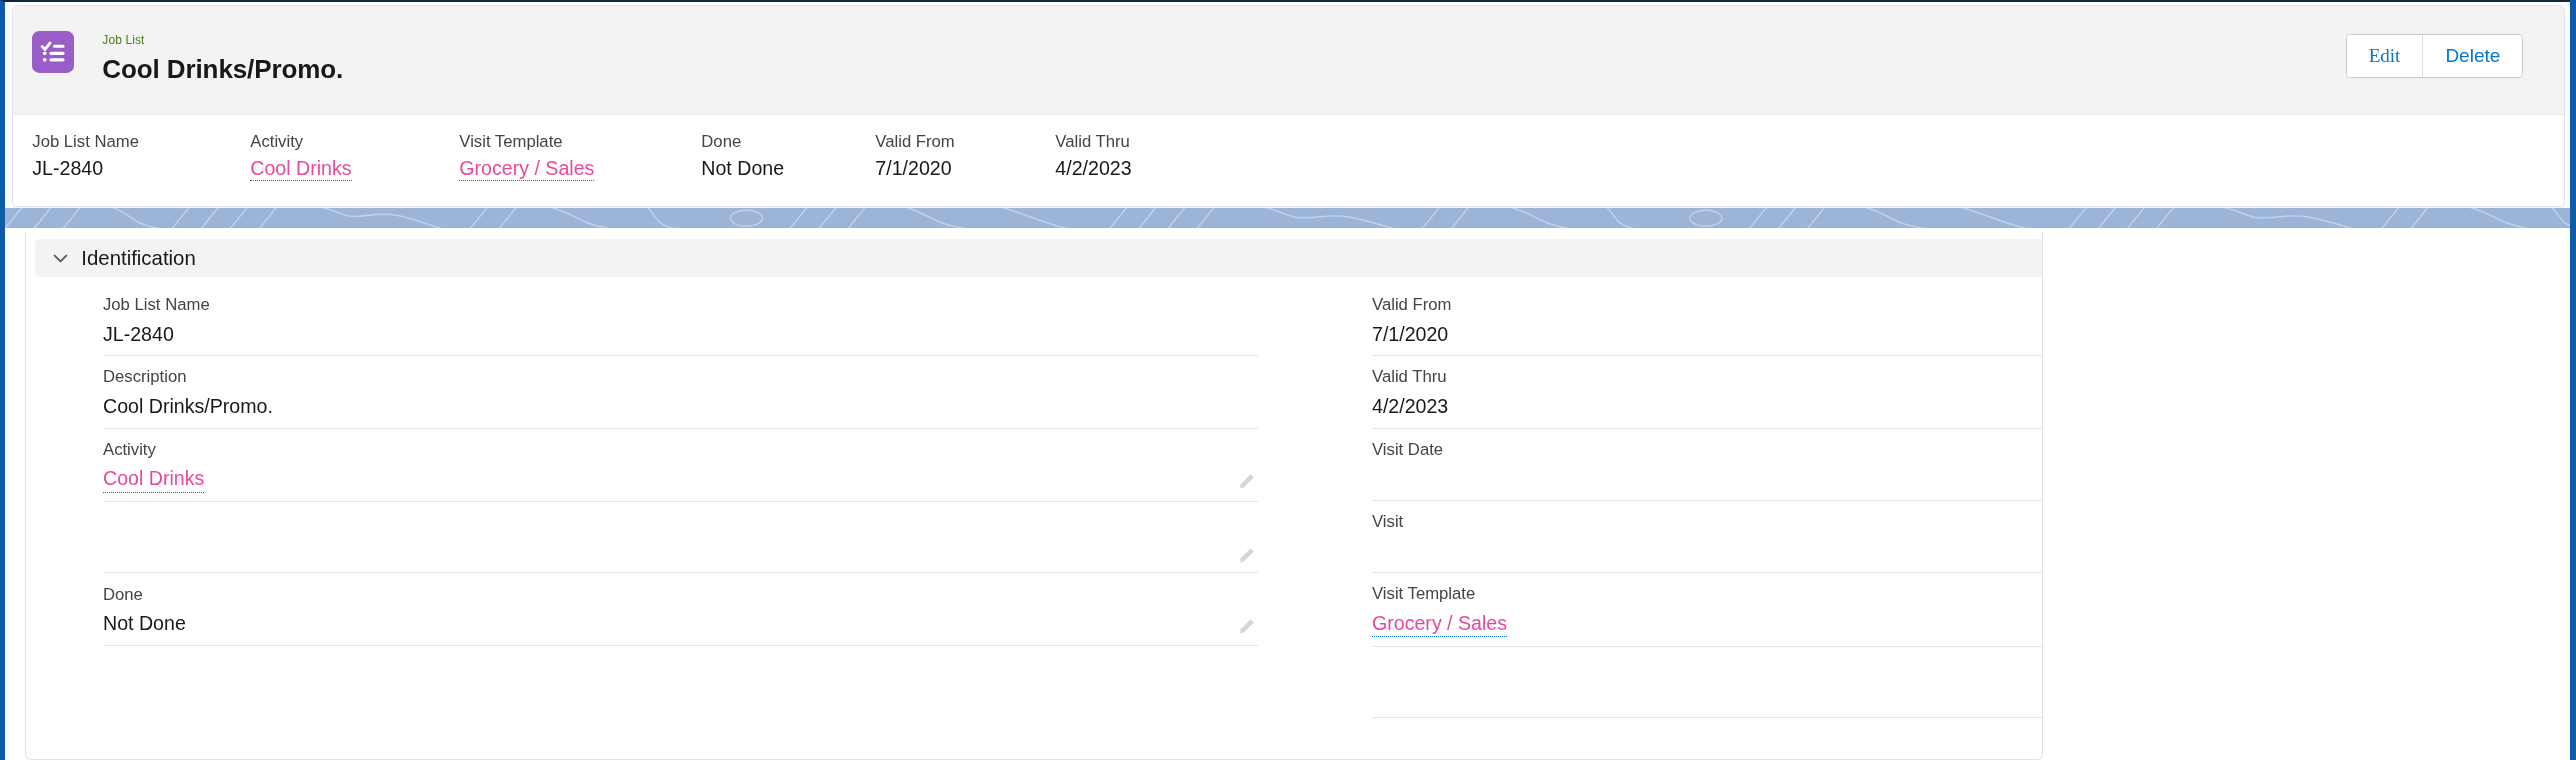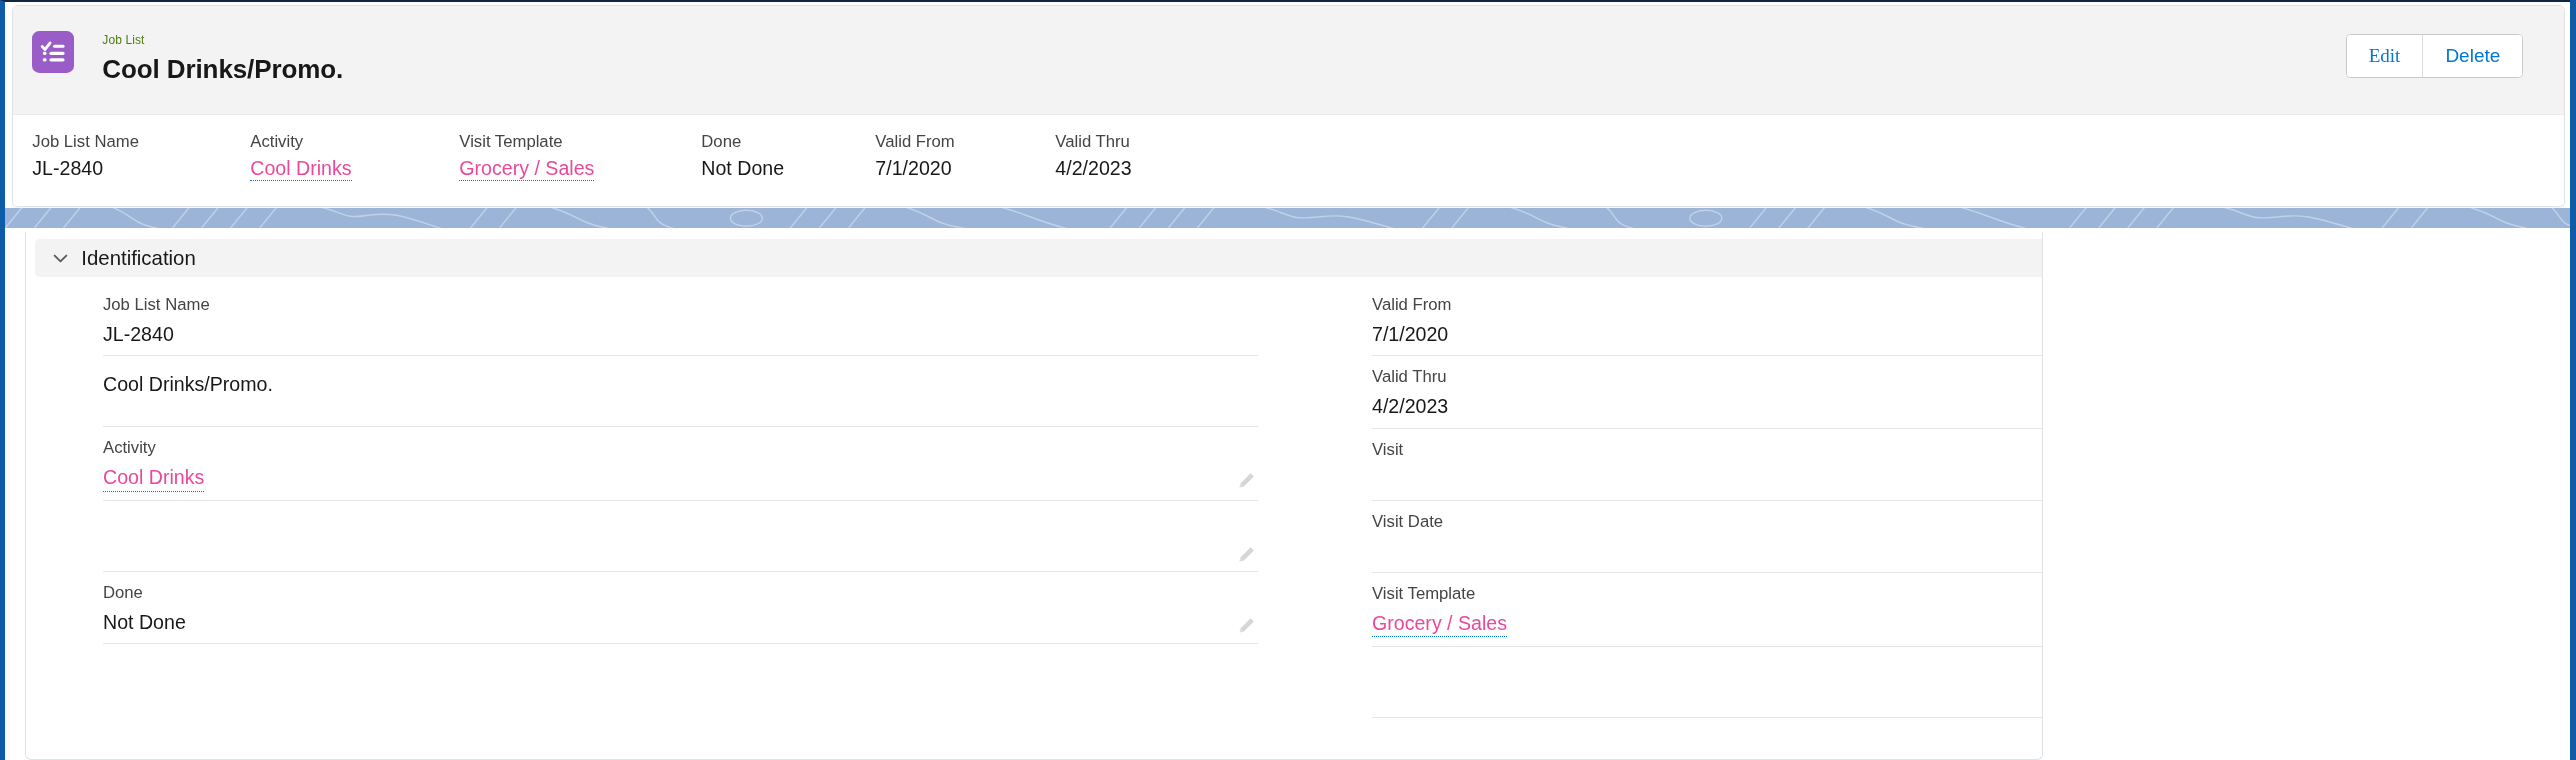--- a/index.html
+++ b/index.html
@@ -379,20 +379,21 @@
 
         <div class="col left">
 
           <div class="field">
             <div class="field-label">Job List Name</div>
             <div class="field-value">JL-2840</div>
 
           </div>
 
           <div class="field">
+            <div class="field-label">Description</div>
             <div class="field-value">Cool Drinks/Promo.</div>
 
           </div>
 
           <div class="field">
             <div class="field-label">Activity</div>
             <div class="field-value">
               <a class="dlink">Cool Drinks</a>
             </div>
             <span class="edit-pencil">
@@ -443,34 +444,34 @@
             <div class="field-value">4/2/2023</div>
             <span class="edit-pencil">
               <svg width="22" height="22" viewBox="0 0 30 30" aria-hidden="true">
                 <path d="M21.2 4.3 L25.7 8.8 L12.1 22.4 L6.2 24.0 L7.8 18.1 Z" fill="#b6b6b6"></path>
                 <path d="M6.2 24.0 L7.8 18.1 L10.0 20.3 Z" fill="#cccccc"></path>
               </svg>
             </span>
           </div>
 
           <div class="field">
+            <div class="field-label">Visit Date</div>
+            <div class="field-value"></div>
+
+          </div>
+
+          <div class="field">
             <div class="field-label">Visit</div>
             <div class="field-value"></div>
             <span class="edit-pencil">
               <svg width="22" height="22" viewBox="0 0 30 30" aria-hidden="true">
                 <path d="M21.2 4.3 L25.7 8.8 L12.1 22.4 L6.2 24.0 L7.8 18.1 Z" fill="#b6b6b6"></path>
                 <path d="M6.2 24.0 L7.8 18.1 L10.0 20.3 Z" fill="#cccccc"></path>
               </svg>
             </span>
-          </div>
-
-          <div class="field">
-            <div class="field-label">Visit Date</div>
-            <div class="field-value"></div>
-
           </div>
 
           <div class="field">
             <div class="field-label">Visit Template</div>
             <div class="field-value">
               <a class="dlink">Grocery / Sales</a>
             </div>
             <span class="edit-pencil">
               <svg width="22" height="22" viewBox="0 0 30 30" aria-hidden="true">
                 <path d="M21.2 4.3 L25.7 8.8 L12.1 22.4 L6.2 24.0 L7.8 18.1 Z" fill="#b6b6b6"></path>

